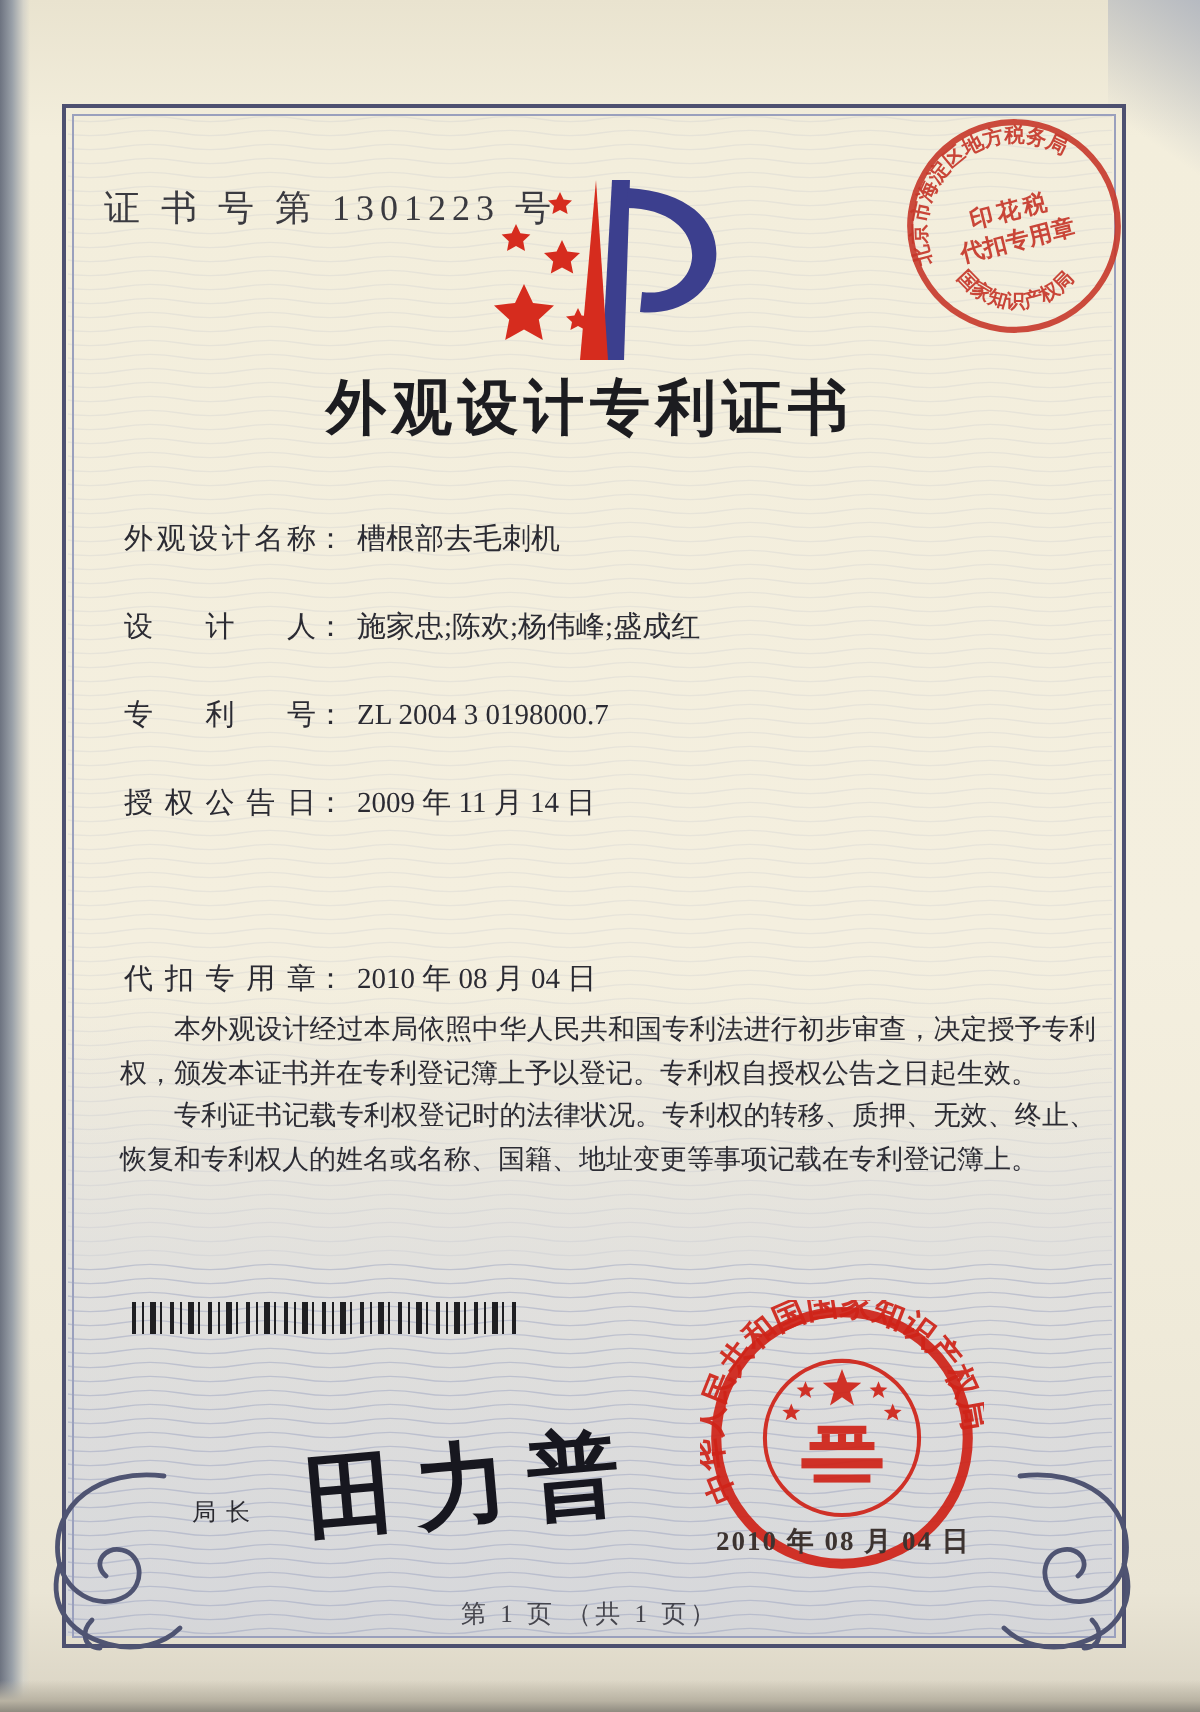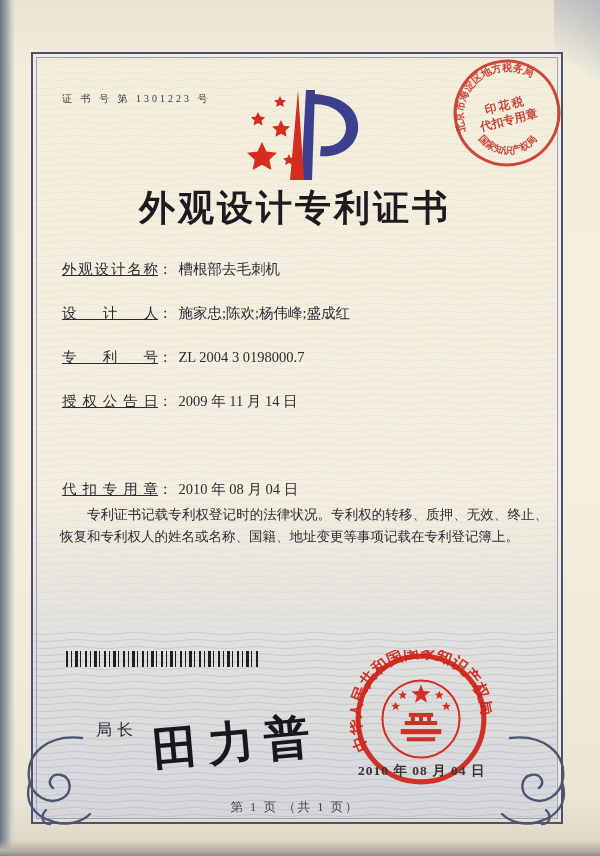--- a/index.html
+++ b/index.html
@@ -10,34 +10,34 @@
     background:linear-gradient(90deg,#6d7380,#99a0a8 40%,#d5d3c9 78%,rgba(239,233,216,0));}
   .bottom-edge{position:absolute;bottom:0;left:0;right:0;height:16px;
     background:linear-gradient(180deg,rgba(0,0,0,0),#b9b3a3 65%,#8f8b80);}
   .corner-shade{position:absolute;right:0;top:0;width:46px;height:110px;
     background:linear-gradient(215deg,#b6bac1,rgba(182,186,193,0) 62%);}
   .inner-tint{position:absolute;left:33px;top:54px;width:524px;height:764px;
     background:linear-gradient(180deg,rgba(244,239,223,0) 58%,rgba(208,212,226,.45) 76%,rgba(203,208,223,.6) 97%);}
   .waves{position:absolute;left:0;top:0;}
   .frame{position:absolute;left:31px;top:52px;width:528px;height:768px;border:2px solid #4d5070;}
   .frame-inner{position:absolute;left:3px;top:3px;right:3px;bottom:3px;border:1px solid #9aa0bd;}
-  .cert-no{position:absolute;left:62px;top:92px;font-size:10px;letter-spacing:3px;color:#3a3a40;}
+  .cert-no{position:absolute;left:52px;top:92px;font-size:18px;letter-spacing:3px;color:#3a3a40;}
   .title{position:absolute;left:31px;top:184px;width:528px;text-align:center;
-    font-size:36px;font-weight:bold;letter-spacing:3px;color:#1c1c20;}
+    font-size:30px;font-weight:bold;letter-spacing:3px;color:#1c1c20;}
   .tax-stamp{position:absolute;left:450px;top:56px;transform:rotate(-14deg);}
   .logo{position:absolute;left:218px;top:84px;}
   .field{position:absolute;left:62px;font-size:14.5px;color:#2b2b33;white-space:nowrap;}
-  .field .lbl{display:inline-block;width:96px;text-align:justify;text-align-last:justify;text-decoration:underline;}
+  .field .lbl{display:inline-block;width:96px;text-align:justify;text-align-last:justify;}
   .field .colon{margin-right:6px;}
   .paras{position:absolute;left:60px;top:504px;width:488px;font-size:13.5px;line-height:21.6px;
     color:#2c2c34;text-align:justify;}
   .paras p{margin:0;text-indent:2em;}
   .barcode{position:absolute;left:66px;top:651px;width:192px;height:16px;background:
     repeating-linear-gradient(90deg,#1f1f22 0 2px,rgba(0,0,0,0) 2px 5px,#1f1f22 5px 6px,rgba(0,0,0,0) 6px 9px,#1f1f22 9px 12px,rgba(0,0,0,0) 12px 14px,#1f1f22 14px 15px,rgba(0,0,0,0) 15px 19px);}
-  .role{position:absolute;left:96px;top:720px;font-size:16px;letter-spacing:5px;color:#2a2a30;}
+  .role{position:absolute;left:96px;top:748px;font-size:12px;letter-spacing:5px;color:#2a2a30;}
   .sign{position:absolute;left:152px;top:712px;font-size:46px;font-weight:bold;color:#17171f;
     letter-spacing:10px;transform:rotate(-5deg);font-family:"DejaVu Serif",serif;}
   .seal{position:absolute;left:350px;top:650px;}
   .seal-date{position:absolute;left:358px;top:762px;font-size:13.5px;font-weight:bold;
     letter-spacing:1px;color:#3c3330;}
   .footer{position:absolute;left:31px;top:799px;width:528px;text-align:center;
     font-size:12.5px;letter-spacing:2px;color:#44444c;}
   .flourish{position:absolute;}
   .fl-right{transform:scaleX(-1);}
 </style>
@@ -112,20 +112,21 @@
     <span class="lbl">专　利　号</span><span class="colon">：</span><span>ZL 2004 3 0198000.7</span>
   </div>
   <div class="field" style="top:392px">
     <span class="lbl">授权公告日</span><span class="colon">：</span><span>2009 年 11 月 14 日</span>
   </div>
   <div class="field" style="top:480px">
     <span class="lbl">代扣专用章</span><span class="colon">：</span><span>2010 年 08 月 04 日</span>
   </div>
 
   <div class="paras">
+    <p>本外观设计经过本局依照中华人民共和国专利法进行初步审查，决定授予专利权，颁发本证书并在专利登记簿上予以登记。专利权自授权公告之日起生效。</p>
     <p>专利证书记载专利权登记时的法律状况。专利权的转移、质押、无效、终止、恢复和专利权人的姓名或名称、国籍、地址变更等事项记载在专利登记簿上。</p>
   </div>
 
   <div class="barcode"></div>
 
   <div class="role">局长</div>
   <div class="sign">田力普</div>
 
   <svg class="seal" width="142" height="142" viewBox="0 0 140 140">
     <g opacity="0.92" stroke="#cf2318">

